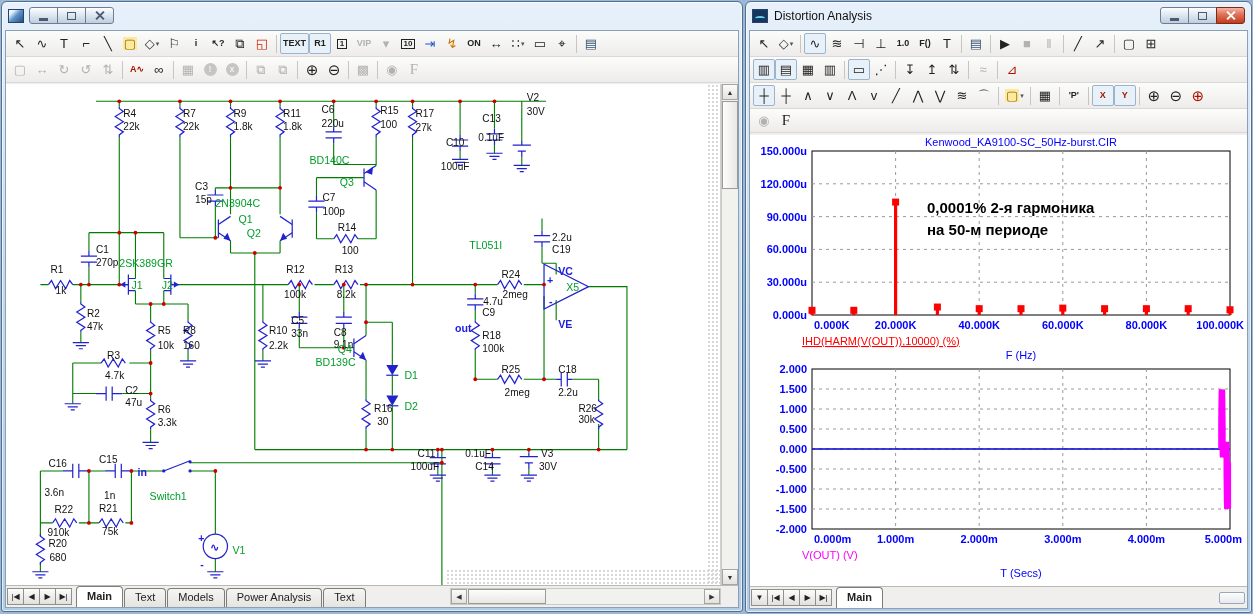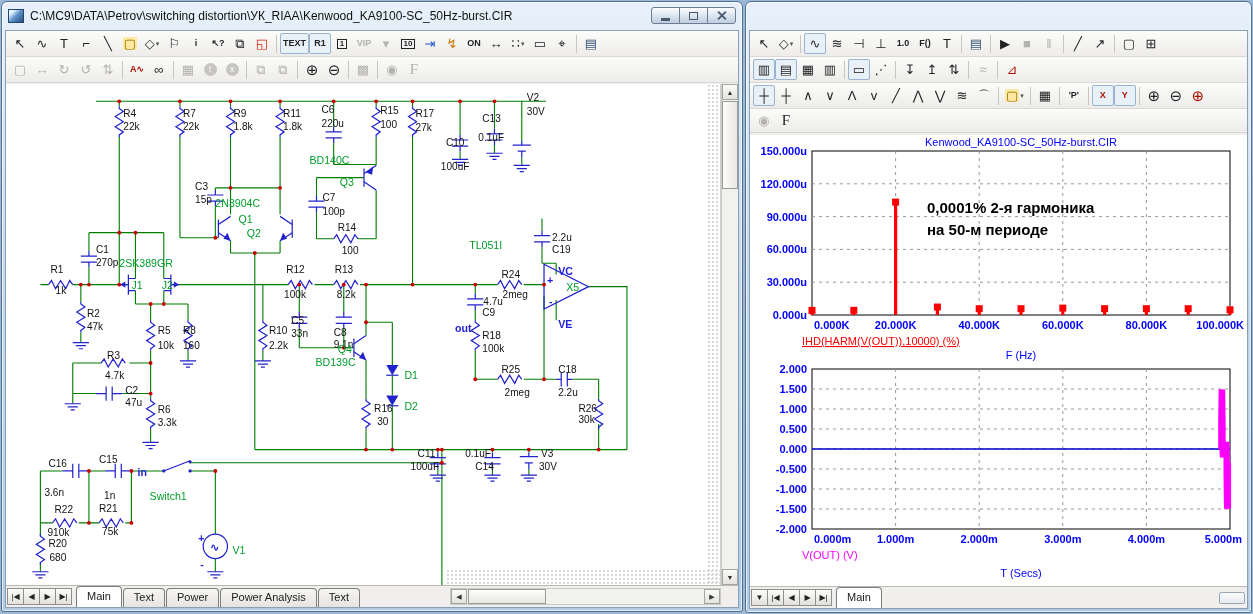--- a/index.html
+++ b/index.html
@@ -49,38 +49,37 @@
 text.lg{fill:#009e2a;font-size:10.5px}
 text.lb{fill:#2020dd;font-size:10.5px;font-weight:700}
 .vscroll{position:absolute;right:0;top:53px;bottom:22px;width:17px;background:#f1f1ee;border-left:1px solid #c9c9c6}
 .sbtn{position:absolute;left:0;width:16px;height:16px;background:linear-gradient(#fbfbfa,#e4e2de);border:1px solid #a5a5a2;font-size:7px;color:#333;display:flex;align-items:center;justify-content:center}
 .sbtn.up{top:0}.sbtn.dn{bottom:0}
 .sthumb{position:absolute;left:0;top:17px;width:16px;height:88px;background:linear-gradient(90deg,#fdfdfc,#e9e7e3);border:1px solid #9a9a97}
 .tabbar{position:absolute;left:0;right:0;bottom:0;height:22px;background:#f0efed;border-top:1px solid #b9b8b5;display:flex;align-items:flex-end;padding:0 2px}
 .navbtn{width:17px;height:17px;background:linear-gradient(#fcfcfb,#e2e0dc);border:1px solid #8f8f8c;font-size:8px;display:flex;align-items:center;justify-content:center;margin:0 0 2px -1px;color:#222}
 .tabs{display:flex;align-items:flex-end;margin-left:4px;height:22px}
 .tab{font-size:11px;color:#222;border:1px solid #7d7d7a;border-bottom:none;background:linear-gradient(#f6f5f3,#e6e4e0);padding:2px 10px 3px;border-radius:4px 4px 0 0;margin-right:1px;height:19px;white-space:nowrap}
-.tab.active{background:#fff;font-weight:400;height:21px;padding-top:3px}
+.tab.active{background:#fff;font-weight:700;height:21px;padding-top:3px}
 .hscroll{position:absolute;left:444px;right:17px;bottom:2px;height:17px;background:#f1f1ee;border:1px solid #c9c9c6}
 .hbtn{position:absolute;top:0;width:16px;height:15px;background:linear-gradient(#fbfbfa,#e4e2de);border:1px solid #a5a5a2;font-size:7px;color:#333;display:flex;align-items:center;justify-content:center}
 .hbtn.l{left:0}.hbtn.r{right:0}
 .hthumb{position:absolute;left:17px;top:0;width:78px;height:15px;background:linear-gradient(#fdfdfc,#e9e7e3);border:1px solid #9a9a97}
 .plots{position:absolute;left:0;right:0;top:104px;bottom:22px;background:#fff;overflow:hidden}
 .plots svg{position:absolute;left:2px;display:block}
 #plot1{top:0}
 #plot2{top:228px}
 .cornerbox{position:absolute;right:2px;bottom:4px;width:26px;height:12px;background:linear-gradient(#fdfdfc,#e6e9ee);border:1px solid #9aa7b5;border-radius:2px}
 </style>
 </head>
 <body>
 
 <div class="window win-left">
   <div class="titlebar">
     <div class="ticon"></div>
-    <div class="title">C:\MC9\DATA\Petrov\switching distortion\УК_RIAA\Kenwood_KA9100-SC_50Hz-burst.CIR</div>
     <div class="winbtns">
       <div class="wbtn first">
           <span class="g-min"></span>
         </div>
       <div class="wbtn">
           <span class="g-restore"></span>
         </div>
       <div class="wbtn last">
           <span class="g-x"></span>
         </div>
@@ -481,34 +480,49 @@
     <div class="tabbar">
       <span style="display:flex">
           <span class="navbtn">|◀</span>
           <span class="navbtn">◀</span>
           <span class="navbtn">▶</span>
           <span class="navbtn">▶|</span>
         </span>
       <span class="tabs">
           <span class="tab active">Main</span>
           <span class="tab">Text</span>
-          <span class="tab">Power</span>
+          <span class="tab">Models</span>
           <span class="tab">Power Analysis</span>
           <span class="tab">Text</span>
         </span>
       <div class="hscroll">
         <div class="hbtn l">◀</div>
         <div class="hthumb"></div>
         <div class="hbtn r">▶</div>
       </div>
     </div>
   </div>
 </div>
 
 <div class="window win-right">
+  <div class="titlebar">
+    <div class="ticon wave"></div>
+    <div class="title">Distortion Analysis</div>
+    <div class="winbtns">
+      <div class="wbtn first">
+          <span class="g-min"></span>
+        </div>
+      <div class="wbtn">
+          <span class="g-restore"></span>
+        </div>
+      <div class="wbtn last close-red">
+          <span class="g-x"></span>
+        </div>
+    </div>
+  </div>
   <div class="appbody">
     <div class="tbrow">
         <span class="tbtn">
           <span class="glyph">↖</span>
         </span>
         <span class="tbtn">
           <span class="glyph">◇</span>
           <span class="caret">▾</span>
         </span>
         <span class="tsep"></span>

